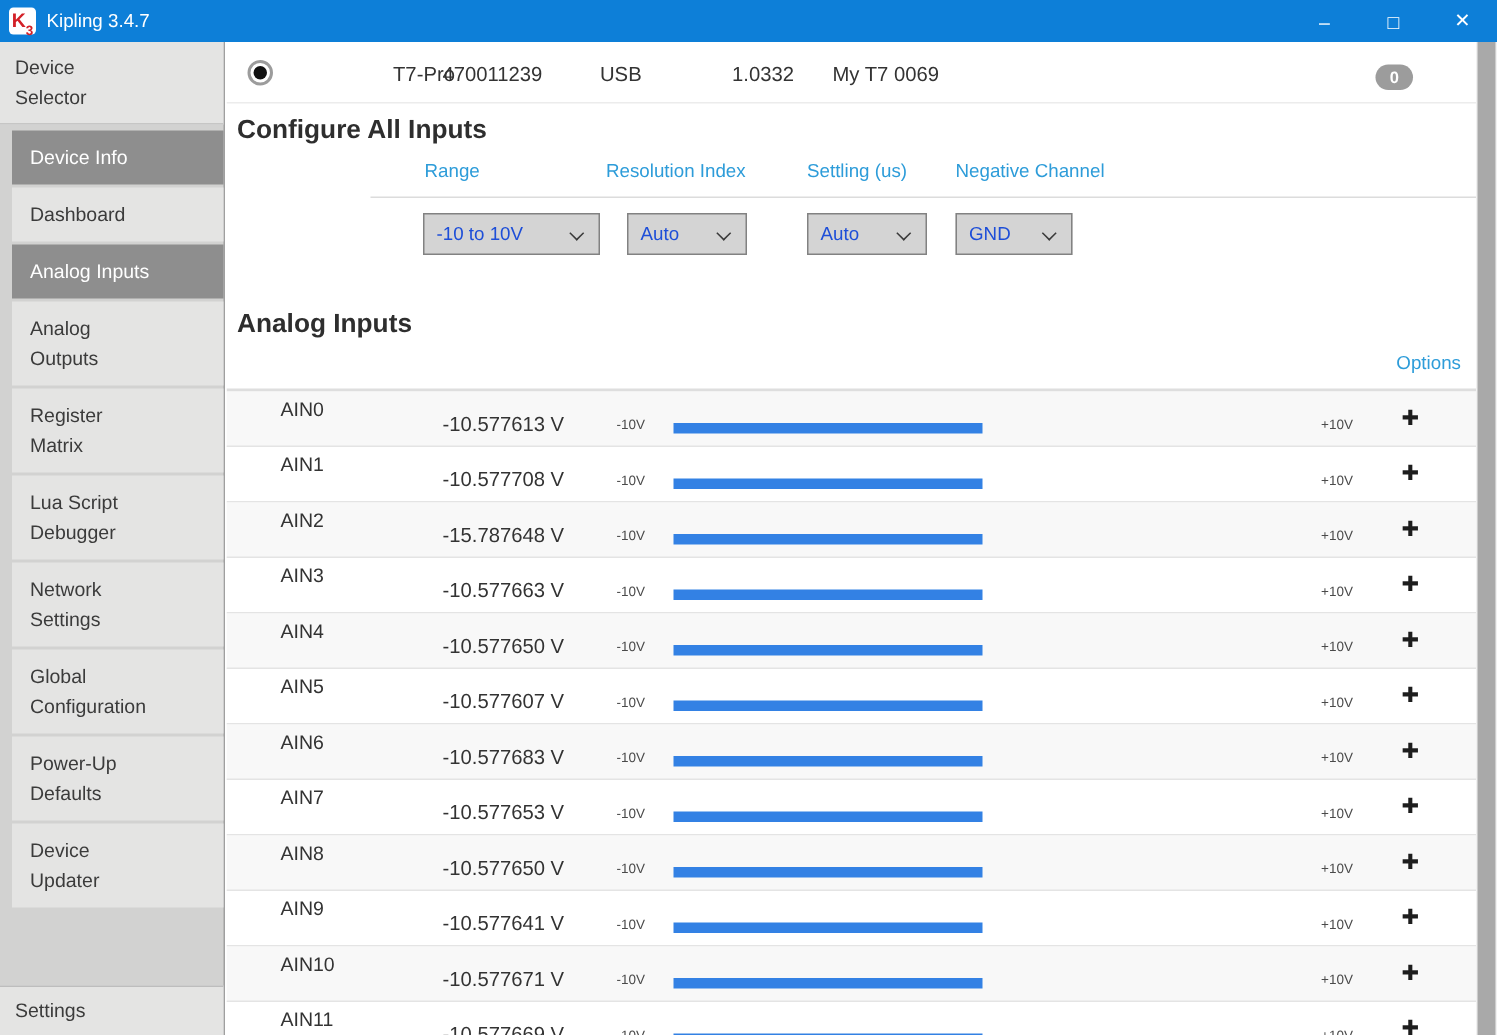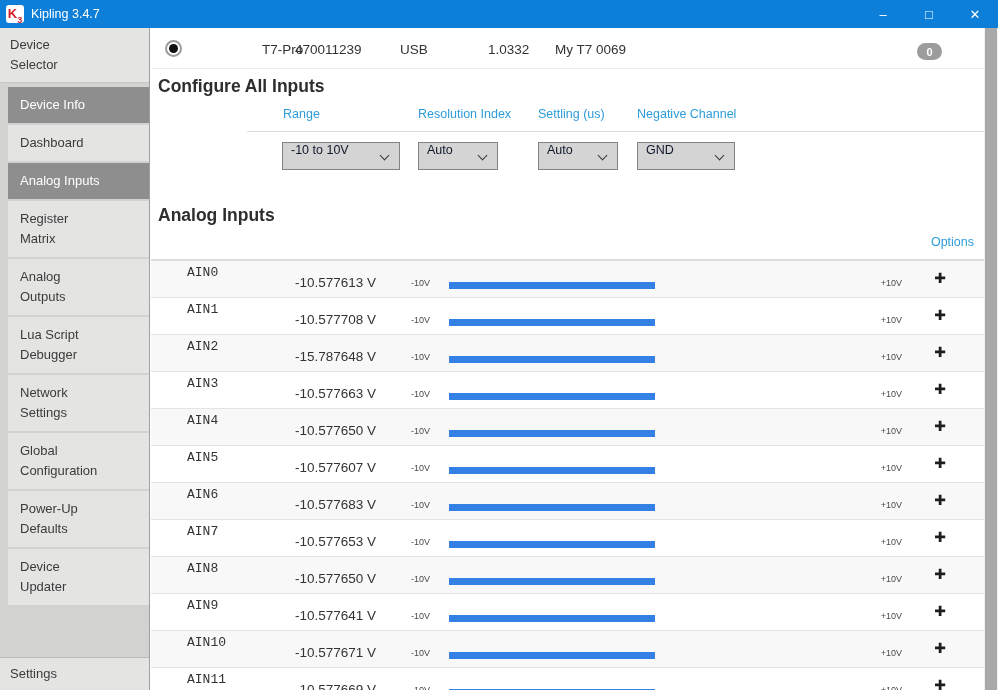--- a/index.html
+++ b/index.html
@@ -67,44 +67,44 @@
   .badge{
     position:absolute;right:42px;top:15px;min-width:15px;height:17px;padding:0 5px;
     background:#9c9c9c;border-radius:9px;color:#fff;font-size:11px;font-weight:bold;
     display:flex;align-items:center;justify-content:center;
   }
   .h-cfg,.h-ai{position:absolute;left:7px;margin:0;font-size:17.5px;font-weight:bold;color:#2e2e2e;}
   .h-cfg{top:48px;}
   .h-ai{top:177px;}
   .cfg-label{position:absolute;top:79px;font-size:12.5px;color:var(--link,#2d9cd9);}
   .cfg-label:nth-of-type(1){left:132px;}
-  .cfg-label:nth-of-type(2){left:267px;}
+  .cfg-label:nth-of-type(2){left:253px;}
   .cfg-label:nth-of-type(3){left:387px;}
   .cfg-label:nth-of-type(4){left:486px;}
   .cfg-hr{position:absolute;top:103px;left:96px;right:0;border-top:1px solid #dcdcdc;}
   .cfg-select{
     position:absolute;top:114px;height:28px;box-sizing:border-box;
     background:#d4d4d4;border:1px solid #828282;cursor:pointer;
-    display:flex;font-size:12.5px;color:#0f172a;
+    display:flex;align-items:center;font-size:12.5px;color:#1d4ed8;
   }
   .cfg-select:nth-of-type(1){left:131px;width:118px;}
   .cfg-select:nth-of-type(2){left:267px;width:80px;}
   .cfg-select:nth-of-type(3){left:387px;width:80px;}
-  .cfg-select:nth-of-type(4){left:486px;width:98px;}
+  .cfg-select:nth-of-type(4){left:486px;width:78px;}
   .cfg-select-value{margin-left:8px;}
   .chevron{
     position:absolute;right:11px;top:9px;width:6px;height:6px;
     border-right:1.5px solid #3a3a3a;border-bottom:1.5px solid #3a3a3a;
     transform:rotate(45deg);
   }
   .options{position:absolute;top:207px;right:10px;font-size:12.5px;color:var(--link,#2d9cd9);cursor:pointer;margin-left:34px;}
   .table{position:absolute;top:231px;left:0;right:0;border-top:2px solid #dedede;}
   .ain-row{position:relative;height:37px;box-sizing:border-box;border-bottom:1px solid #e4e4e4;background:#fff;}
   .ain-row.alt{background:#f8f8f8;}
-  .ch{position:absolute;left:36px;top:4px;font-size:13px;color:#333;font-family:Liberation Mono, monospace;}
+  .ch{position:absolute;left:36px;top:4px;font-size:13px;color:#333;}
   .val{position:absolute;left:144px;top:14px;font-size:13.5px;color:#333;}
   .minl{position:absolute;right:554px;top:17px;font-size:9px;color:#4a4a4a;}
   .maxl{position:absolute;right:82px;top:17px;font-size:9px;color:#4a4a4a;}
   .bar-track{position:absolute;left:298px;top:21px;width:430px;height:7px;}
   .bar{height:100%;background:var(--bar,#3381e4);}
   .plus{position:absolute;right:38px;top:9px;font-size:14px;color:#1d1d1d;cursor:pointer;}
   
   .scrollbar{position:absolute;top:28px;right:0;bottom:0;width:14px;background:#f1f1f1;}
   .thumb{position:absolute;left:1px;right:1px;top:0;bottom:0;background:#a9a9a9;}
 </style>
@@ -135,26 +135,26 @@
         <div class="side-item selected">
     <span class="side-label">Device Info</span>
   </div>
         <div class="side-item">
     <span class="side-label">Dashboard</span>
   </div>
         <div class="side-item selected">
     <span class="side-label">Analog Inputs</span>
   </div>
         <div class="side-item">
+    <span class="side-label">Analog
+Outputs</span>
+  </div>
+        <div class="side-item">
     <span class="side-label">Register
 Matrix</span>
-  </div>
-        <div class="side-item">
-    <span class="side-label">Analog
-Outputs</span>
   </div>
         <div class="side-item">
     <span class="side-label">Lua Script
 Debugger</span>
   </div>
         <div class="side-item">
     <span class="side-label">Network
 Settings</span>
   </div>
         <div class="side-item">

